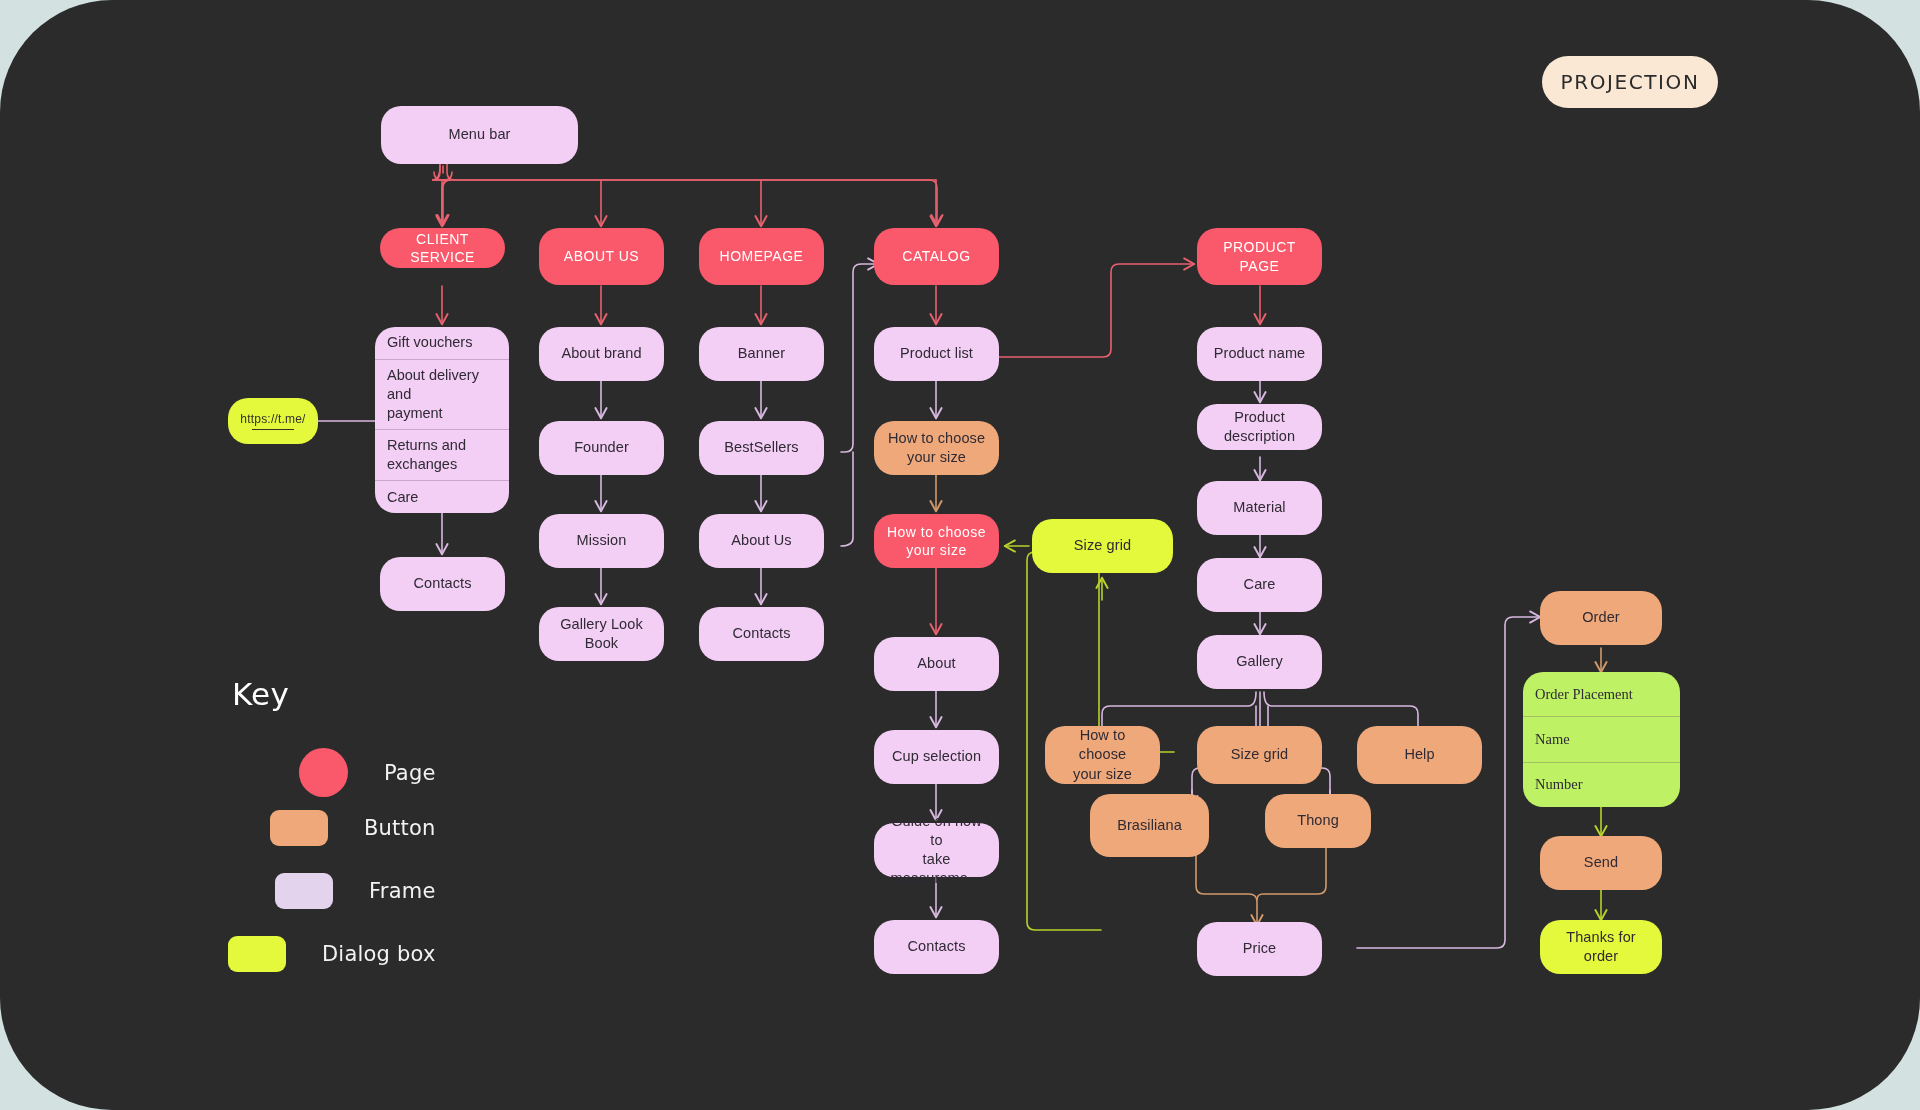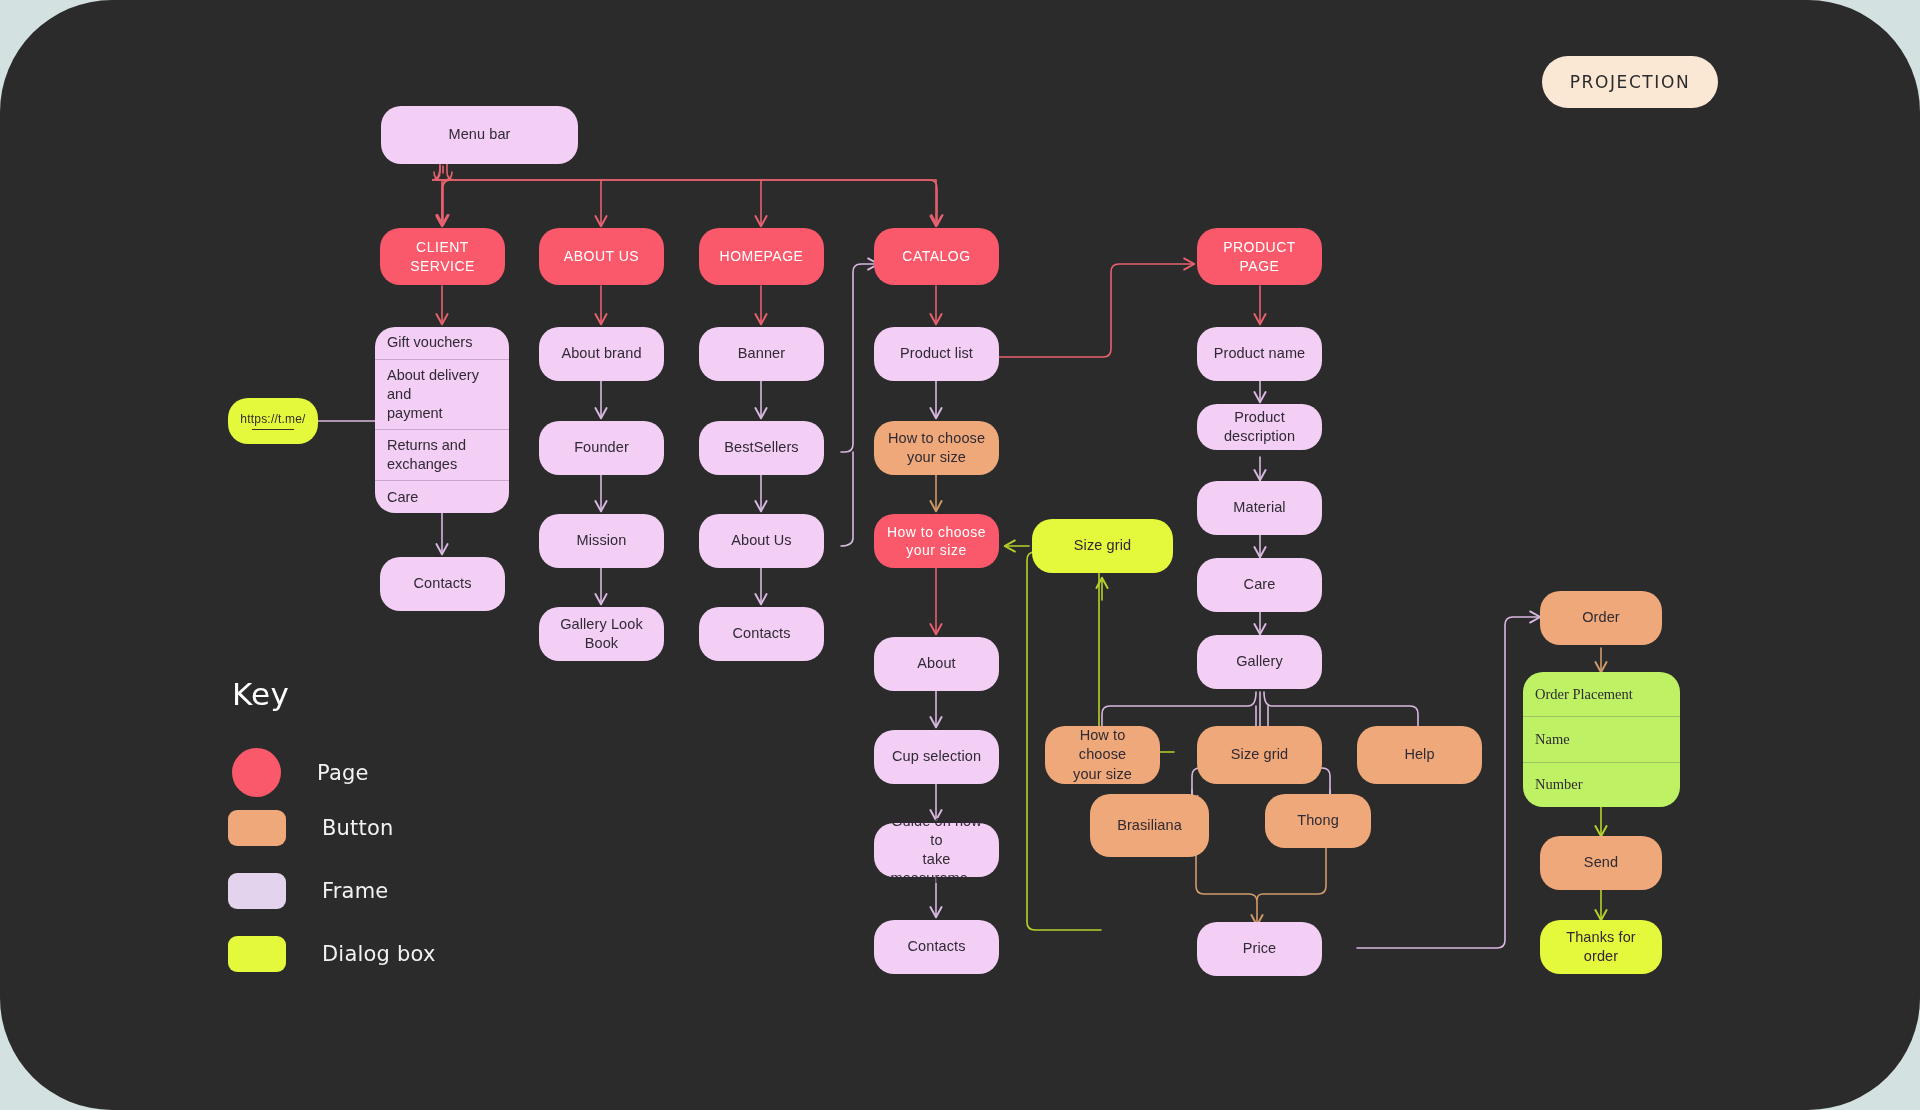--- a/index.html
+++ b/index.html
@@ -95,40 +95,41 @@
 
   
   #projection-badge {
     position: absolute;
     left: 1542px; top: 56px;
     width: 176px; height: 52px;
     background: #fae8d5;
     border-radius: 26px;
     display: flex; align-items: center; justify-content: center;
     color: #2b2b2b;
-    font-size: 17px;
+    font-size: 20px;
     letter-spacing: 1.6px;
     font-family: "DejaVu Sans", sans-serif;
     font-weight: 400;
   }
 
   
   #legend { position: absolute; left: 228px; top: 676px; }
   #legend-title {
     color: #ffffff;
     font-size: 31px;
     font-weight: 400;
     letter-spacing: .3px;
     font-family: "DejaVu Sans", sans-serif;
     margin: 0 0 36px 4px;
   }
   .legend-row {
     display: flex; align-items: center;
     height: 49px; margin-bottom: 0;
     position: relative;
+    justify-content: flex-end;
   }
   .legend-swatch {
     width: 58px; height: 36px; border-radius: 9px; flex: none;
   }
   .legend-swatch.circle { width: 49px; height: 49px; border-radius: 50%; margin-left: 4px; }
   .legend-label {
     color: #f2f2f2;
     font-size: 21px;
     font-family: "DejaVu Sans", sans-serif;
     letter-spacing: .2px;
@@ -250,21 +251,21 @@
       <path d="M1357,948 L1497,948 Q1505,948 1505,940 L1505,625 Q1505,617 1513,617 L1540,617" stroke="#d9b8e0" marker-end="url(#ar-purple)"></path>
 
       <path d="M1601,648 L1601,672" stroke="#d09a6b" marker-end="url(#ar-orange)"></path>
       <path d="M1601,806 L1601,836" stroke="#b9d12a" marker-end="url(#ar-green)"></path>
       <path d="M1601,890 L1601,920" stroke="#b9d12a" marker-end="url(#ar-green)"></path>
     </g>
   </svg>
 
   <div class="node frame" style="left:381px; top:106px; width:197px; height:58px;">Menu bar</div>
 
-  <div class="node page" style="left:380px; top:228px; width:125px; height:57px;">CLIENT SERVICE</div>
+  <div class="node page" style="left:380px; top:228px; width:125px; height:40px;">CLIENT SERVICE</div>
   <div class="node page" style="left:539px; top:228px; width:125px; height:57px;">ABOUT US</div>
   <div class="node page" style="left:699px; top:228px; width:125px; height:57px;">HOMEPAGE</div>
   <div class="node page" style="left:874px; top:228px; width:125px; height:57px;">CATALOG</div>
   <div class="node page" style="left:1197px; top:228px; width:125px; height:57px;">PRODUCT PAGE</div>
 
   <div class="listbox frame" style="left:375px; top:327px; width:134px; height:186px;">
     <div class="row">Gift vouchers</div>
     <div class="row" style="white-space:pre-line;">About delivery and
 payment</div>
     <div class="row" style="white-space:pre-line;">Returns and

